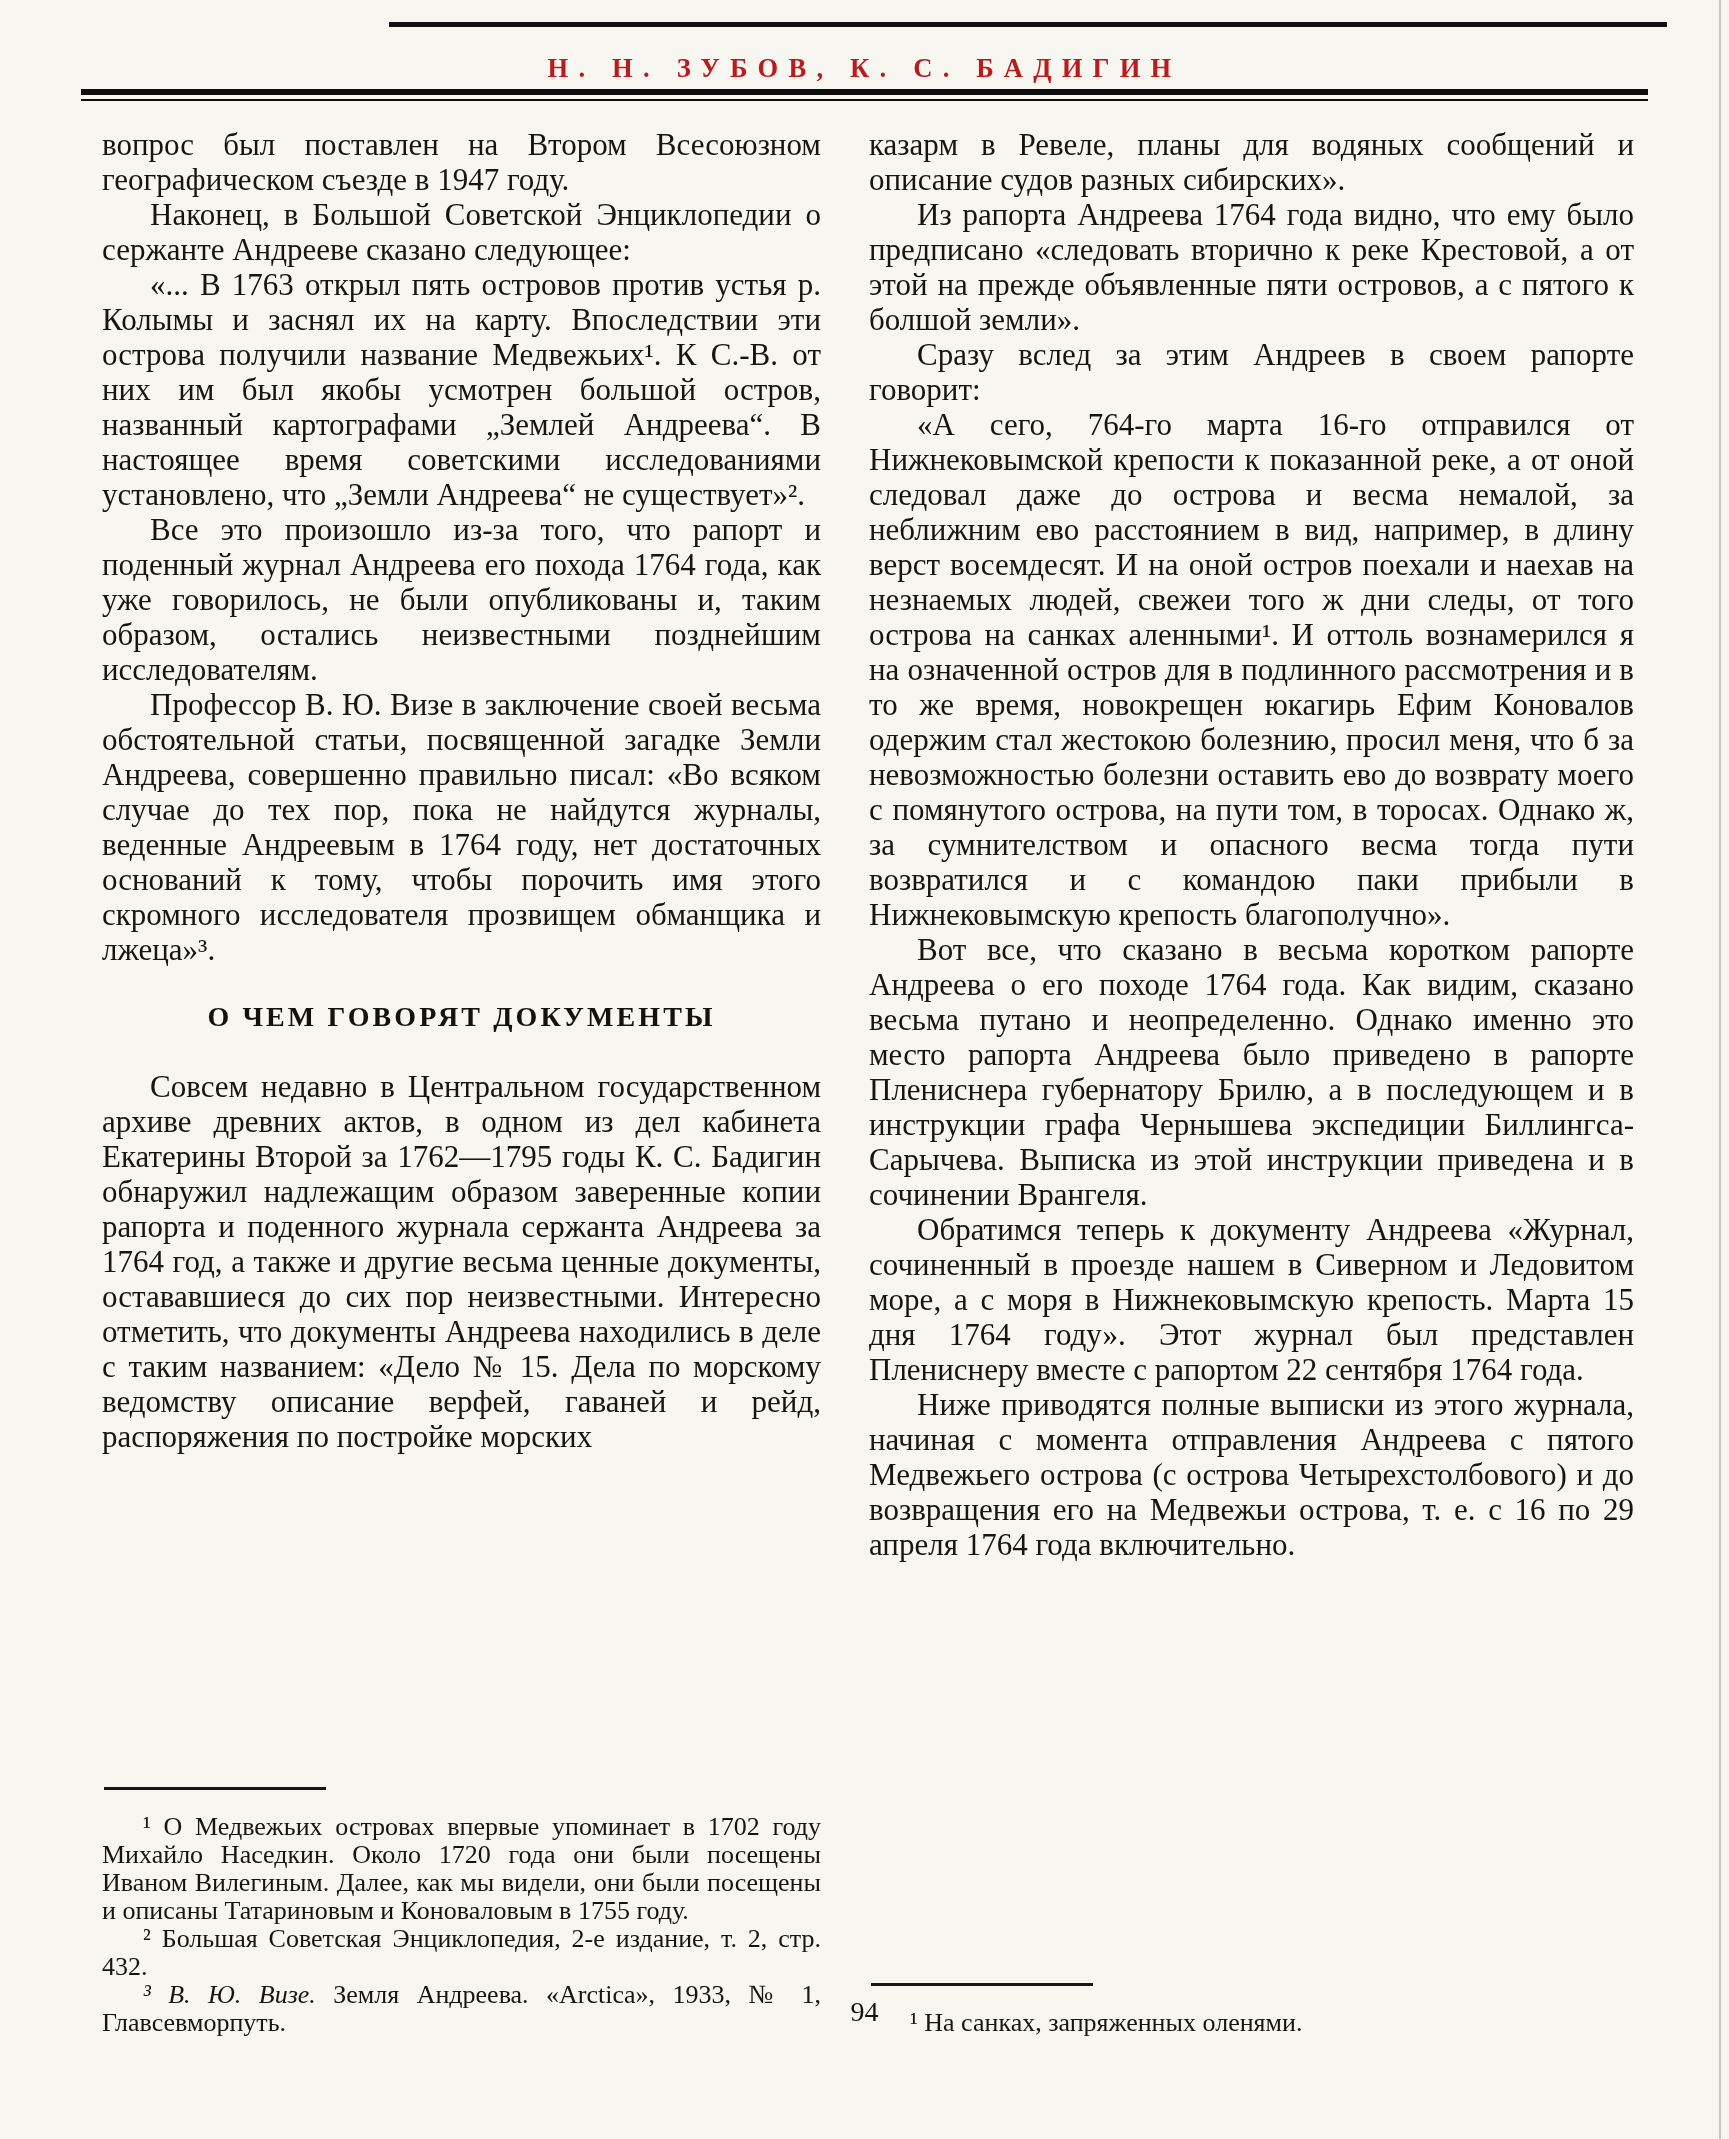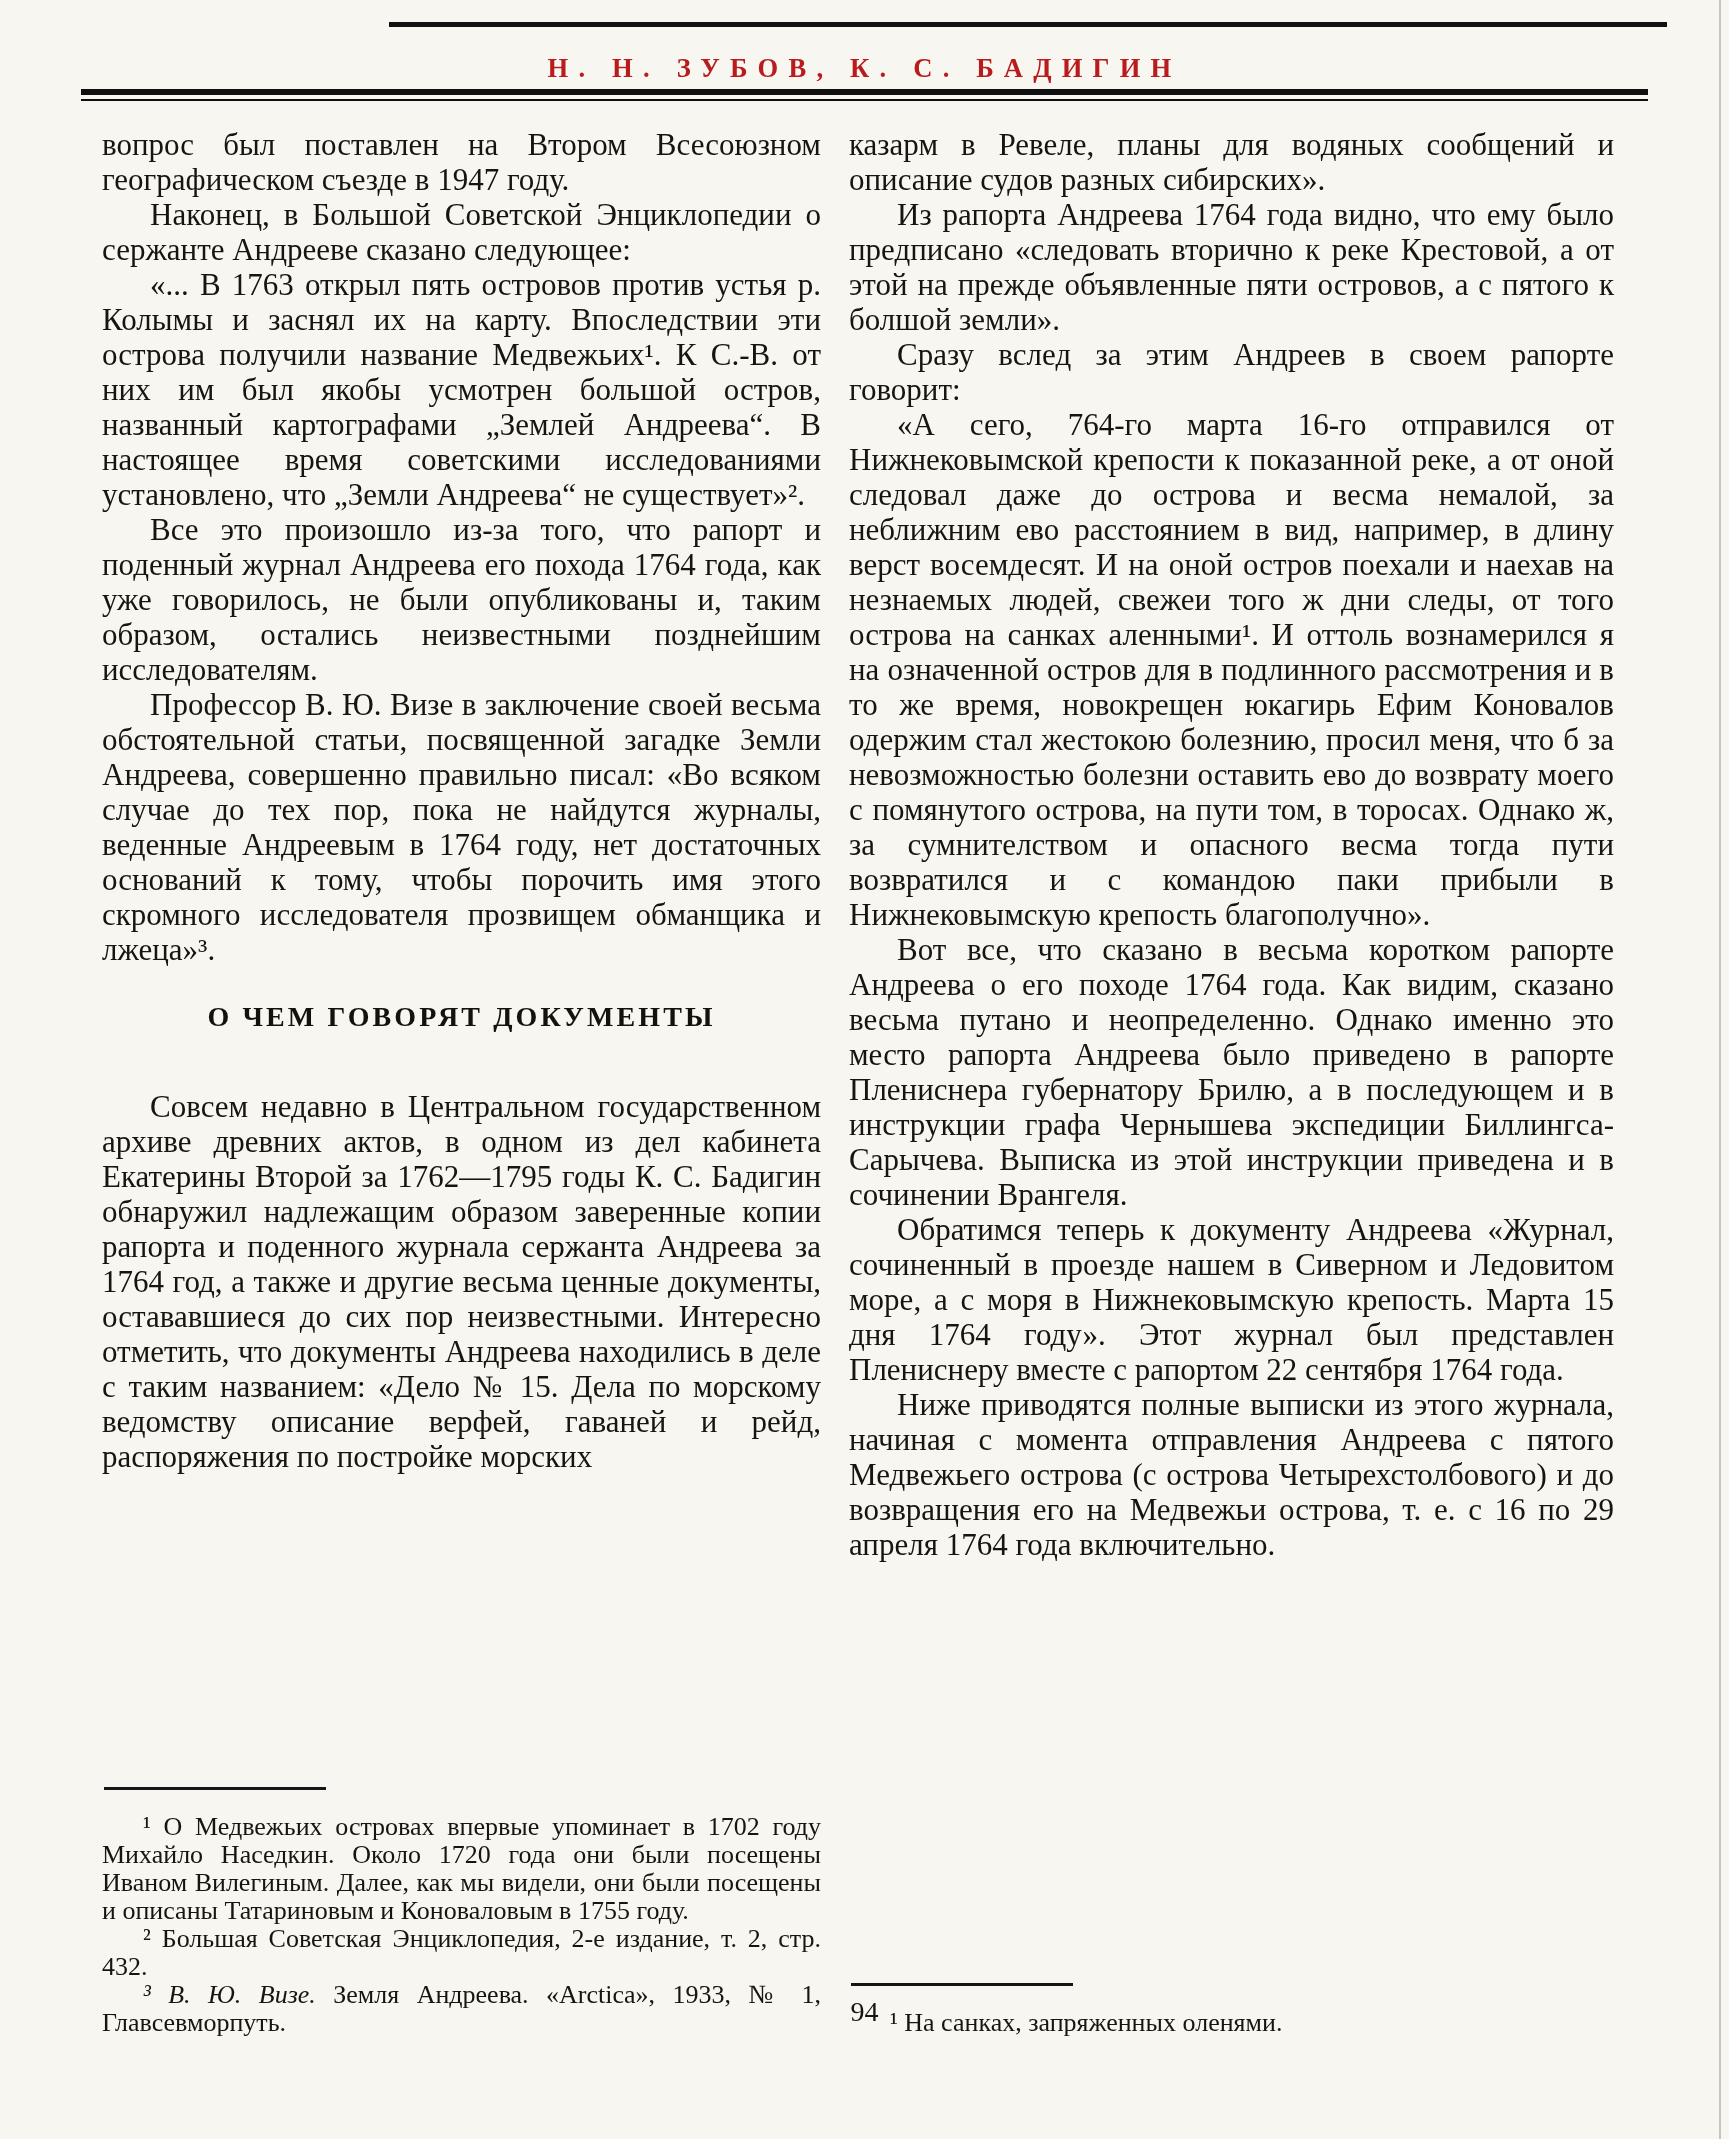--- a/index.html
+++ b/index.html
@@ -21,36 +21,36 @@
     text-align:center; font-weight:bold; font-size:26.6px; letter-spacing:10.2px;
     color:#b91c1c;
   }
   .head-rule { position:absolute; left:81px; width:1567px; background:#0f0f0f; }
   .head-rule.thick { top:89px; height:5.5px; }
   .head-rule.thin  { top:99px; height:2.3px; }
 
   
   .columns {
     position:absolute; top:127px; left:102px;
-    display:flex; gap:28px;justify-content:flex-end;
+    display:flex; gap:48px;justify-content:flex-end;
   }
   .col { display:flex; flex-direction:column; height:1910px; }
   .col.left  { width:719px; }
   .col.right { width:765px; }
 
   p.body {
     font-size:31px; line-height:35px;
     text-align:justify; text-justify:inter-word;
     color:#18140f;
   }
   p.body.indent { text-indent:48px; }
 
   h2.section {
     text-align:center; font-size:28px; font-weight:bold;
-    letter-spacing:3.1px; margin:34px 0 56px 0; color:#15120e;
+    letter-spacing:3.1px; margin:34px 0 36px 0; color:#15120e;
   }
 
   .fnblock { margin-top:auto; }
   .fn-rule { width:222px; height:2.3px; background:#161616; margin:0 0 23.4px 1.6px; }
   p.fn {
     font-size:26px; line-height:28px;
     text-align:justify; text-indent:41px; color:#18140f;
   }
   p.fn .ital { font-style:italic; }
 

